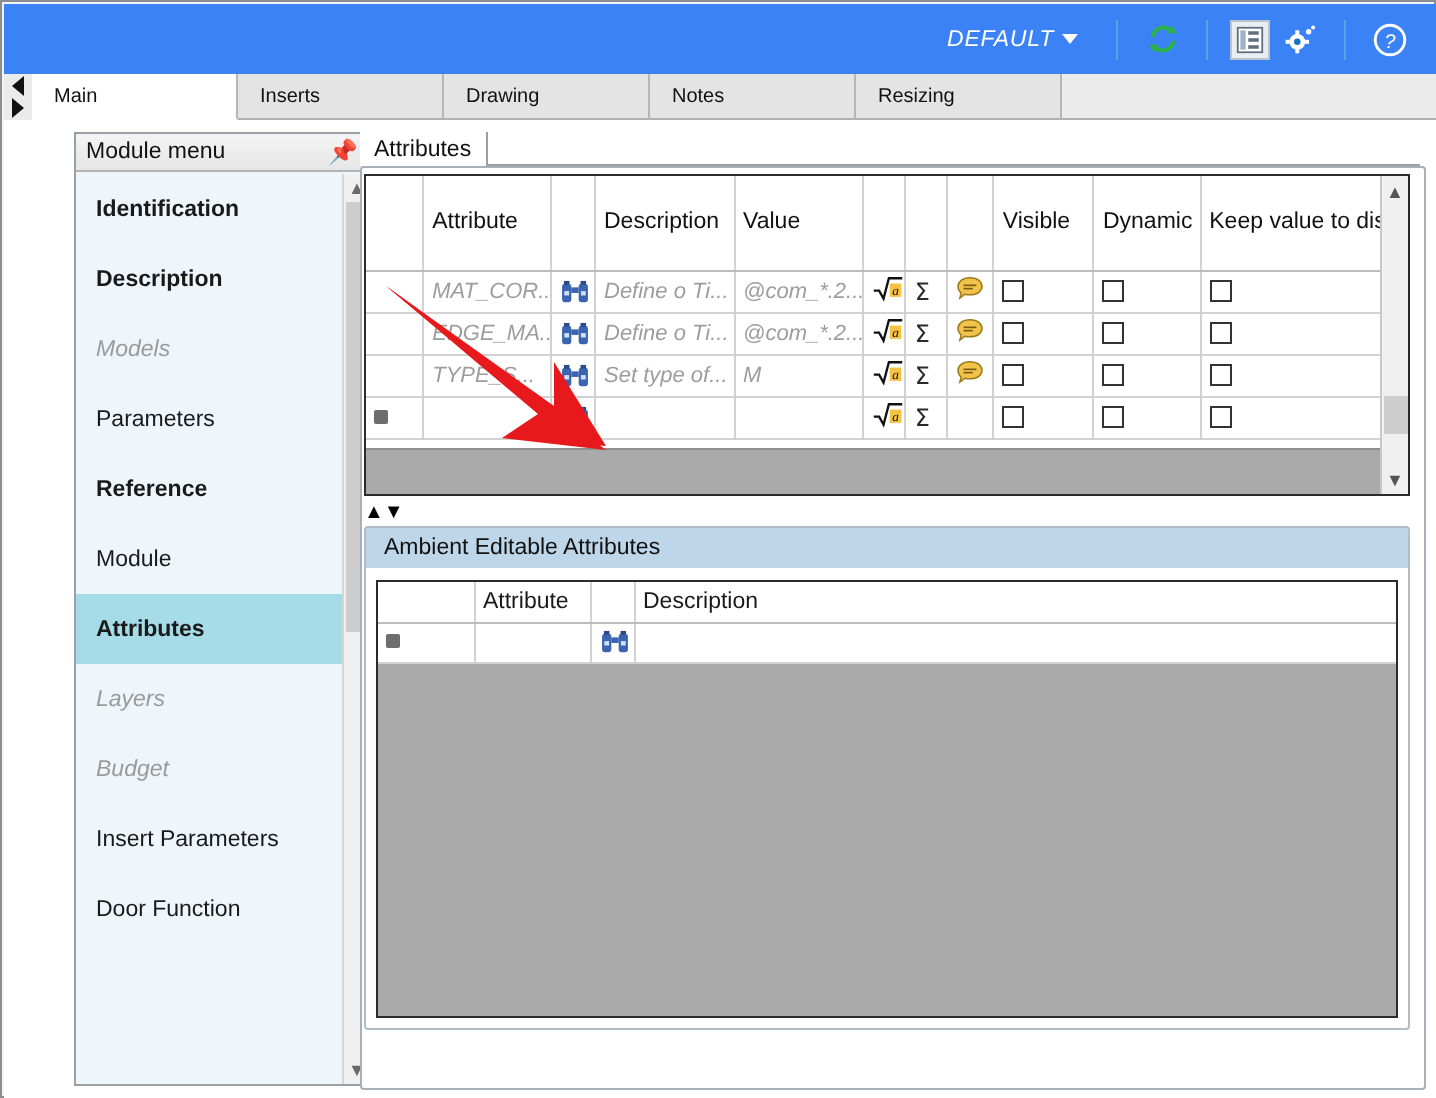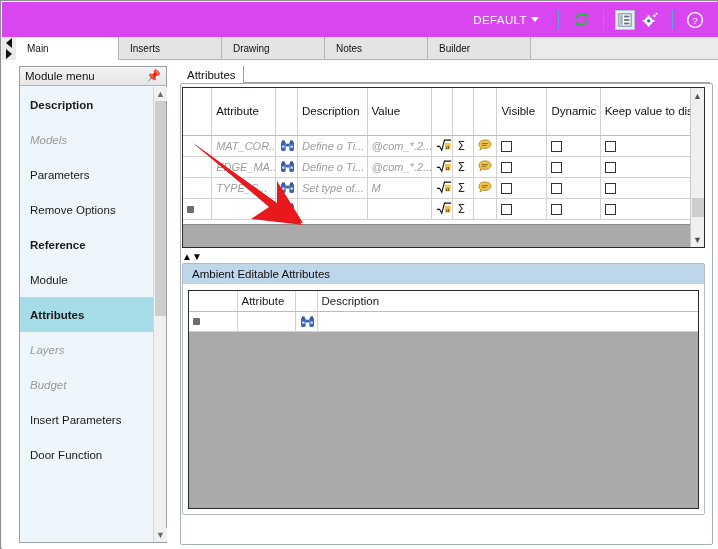--- a/index.html
+++ b/index.html
@@ -25,26 +25,27 @@
     box-sizing: border-box;
     border: 1px solid #8a8f94;
     background: #f2f4f7;
   }
 
   
   #title-bar {
     position: absolute;
     left: 1px; top: 1px;
     width: 716px; height: 35px;
-    background: #d946ef;
+    background: #3b82f6;
     display: flex;
     align-items: center;
     justify-content: flex-end;
     padding-right: 10px;
     box-sizing: border-box;
+    font-style: italic;
   }
   .tb-text {
     color: #ffffff;
     font-size: 11.5px;
     letter-spacing: .4px;
     margin-right: 4px;
   }
   .tb-caret {
     width: 0; height: 0;
     border-left: 4px solid transparent;
@@ -127,21 +128,21 @@
   #body-area {
     position: absolute;
     left: 1px; top: 59px;
     width: 716px; height: 489px;
     background: #ffffff;
   }
 
   
   #sidebar {
     position: absolute;
-    left: 17px; top: 6px;
+    left: 35px; top: 6px;
     width: 148px; height: 477px;
     box-sizing: border-box;
     border: 1px solid #9aa0a6;
     background: #eef5fb;
   }
   #sidebar-header {
     height: 19px;
     background: linear-gradient(#f4f4f4, #e6e6e6);
     border-bottom: 1px solid #b4b4b4;
     display: flex;
@@ -476,45 +477,45 @@
       <div class="tab">
           <span>Inserts</span>
         </div>
       <div class="tab">
           <span>Drawing</span>
         </div>
       <div class="tab">
           <span>Notes</span>
         </div>
       <div class="tab">
-          <span>Builder</span>
+          <span>Resizing</span>
         </div>
     </div>
   </div>
 
   <div id="body-area">
 
     <div id="sidebar">
       <div id="sidebar-header">
         <span class="sh-title">Module menu</span>
         <span class="pin-icon">📌</span>
       </div>
 
       <div id="sidebar-list">
         <div class="menu-item bold">
+            <span>Identification</span>
+          </div>
+        <div class="menu-item bold">
             <span>Description</span>
           </div>
         <div class="menu-item dim">
             <span>Models</span>
           </div>
         <div class="menu-item">
             <span>Parameters</span>
-          </div>
-        <div class="menu-item">
-            <span>Remove Options</span>
           </div>
         <div class="menu-item bold">
             <span>Reference</span>
           </div>
         <div class="menu-item">
             <span>Module</span>
           </div>
         <div class="menu-item selected">
             <span>Attributes</span>
           </div>

